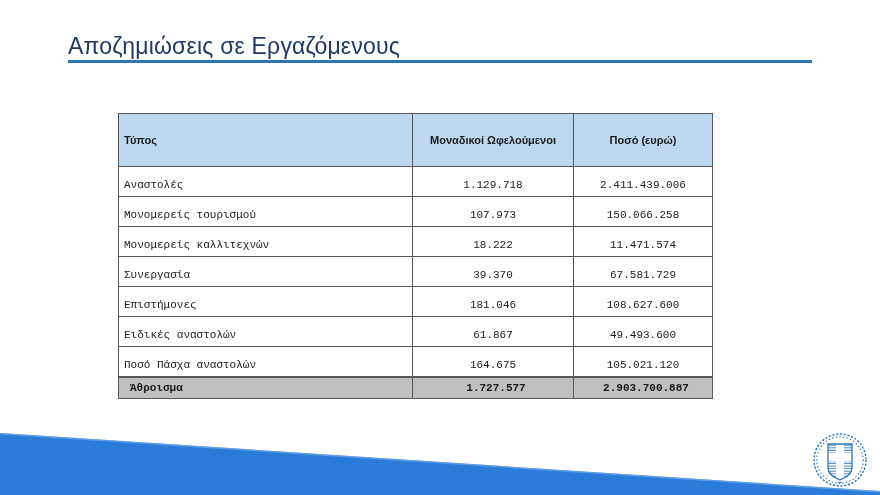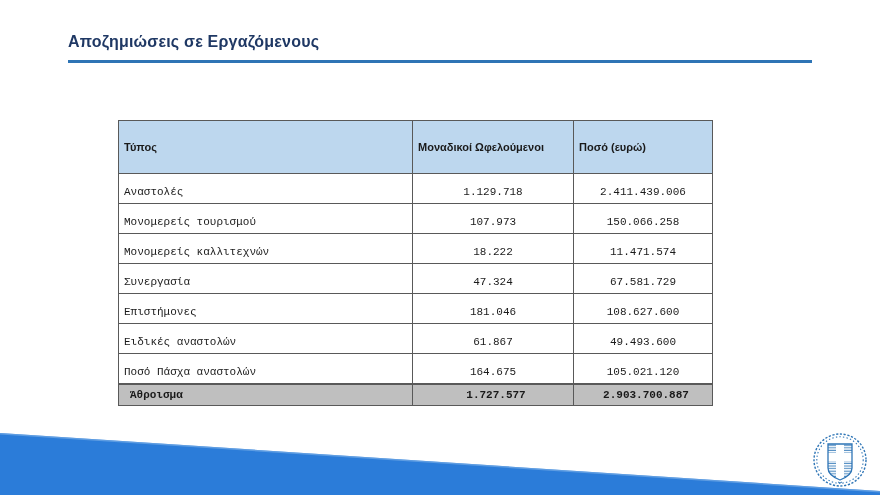--- a/index.html
+++ b/index.html
@@ -12,57 +12,57 @@
     position: relative;
     width: 880px;
     height: 495px;
     background: var(--bg, #ffffff);
     overflow: hidden;
   }
   .title {
     position: absolute;
     left: 68px;
     top: 33px;
-    font-size: 16px;
-    font-weight: bold;
+    font-size: 23px;
+    font-weight: normal;
     color: var(--title-color, #1F3864);
     letter-spacing: 0.2px;
   }
   .title-rule {
     position: absolute;
     left: 68px;
     top: 60px;
     width: 744px;
     height: 3px;
     background: var(--rule-color, #2E74B5);
   }
   table.data {
     position: absolute;
     left: 118px;
-    top: 120px;
+    top: 113px;
     width: 594px;
     border-collapse: collapse;
     table-layout: fixed;
     font-size: 11px;
     color: #1a1a1a;
   }
   table.data col.c1 { width: 294px; }
   table.data col.c2 { width: 161px; }
   table.data col.c3 { width: 139px; }
   table.data th, table.data td {
     border: 1px solid var(--border-color, #595959);
     padding: 2px 5px;
     overflow: hidden;
     white-space: nowrap;
   }
   table.data thead th {
     background: var(--header-bg, #BDD7EE);
     height: 48px;
     font-weight: bold;
-    text-align: left;
+    text-align: center;
     vertical-align: middle;
   }
   table.data thead th.left { text-align: left; }
   table.data tbody td {
     height: 22px;
     text-align: center;
     vertical-align: bottom;
     padding-bottom: 5px;
     font-family: Liberation Mono, monospace;
   }
@@ -124,21 +124,21 @@
         <td>107.973</td>
         <td>150.066.258</td>
       </tr>
       <tr>
         <td class="left">Μονομερείς καλλιτεχνών</td>
         <td>18.222</td>
         <td>11.471.574</td>
       </tr>
       <tr>
         <td class="left">Συνεργασία</td>
-        <td>47.324</td>
+        <td>39.370</td>
         <td>67.581.729</td>
       </tr>
       <tr>
         <td class="left">Επιστήμονες</td>
         <td>181.046</td>
         <td>108.627.600</td>
       </tr>
       <tr>
         <td class="left">Ειδικές αναστολών</td>
         <td>61.867</td>

